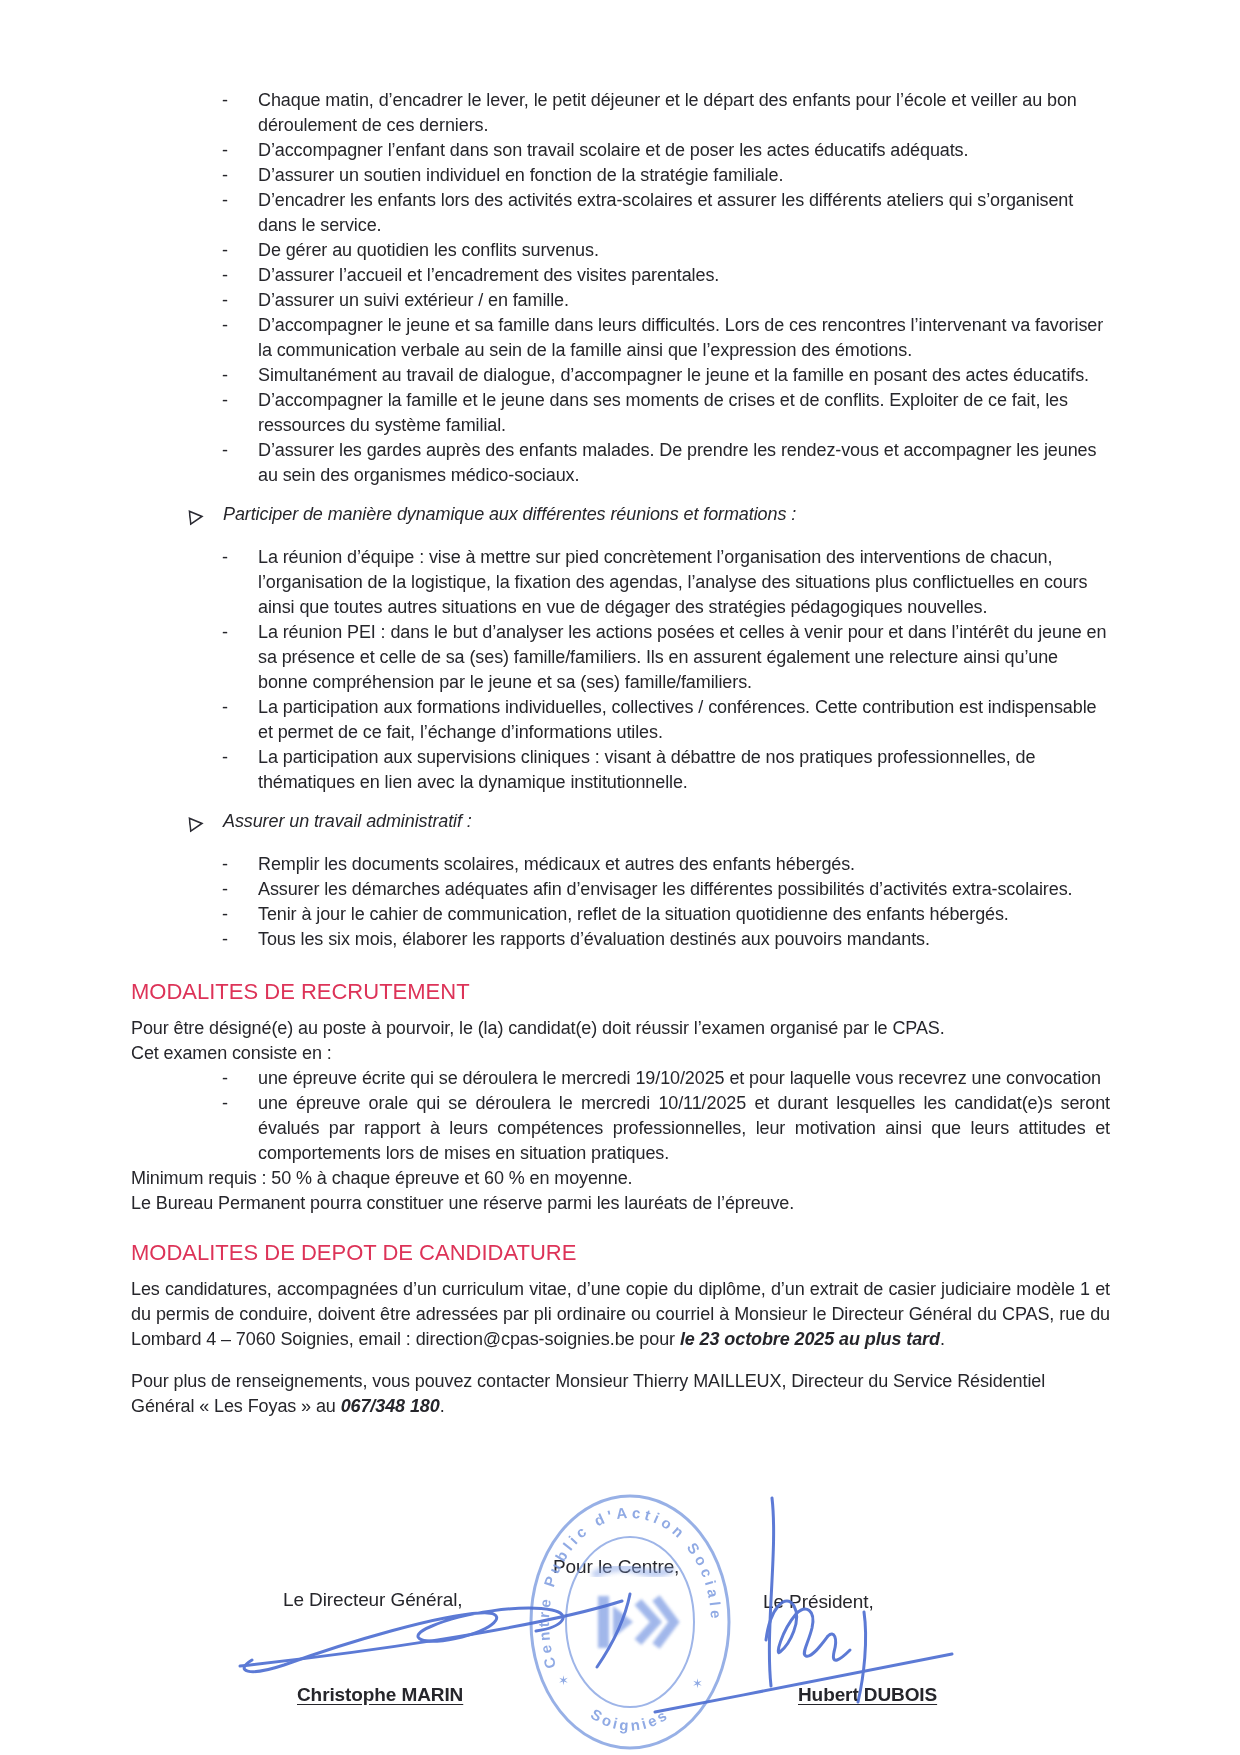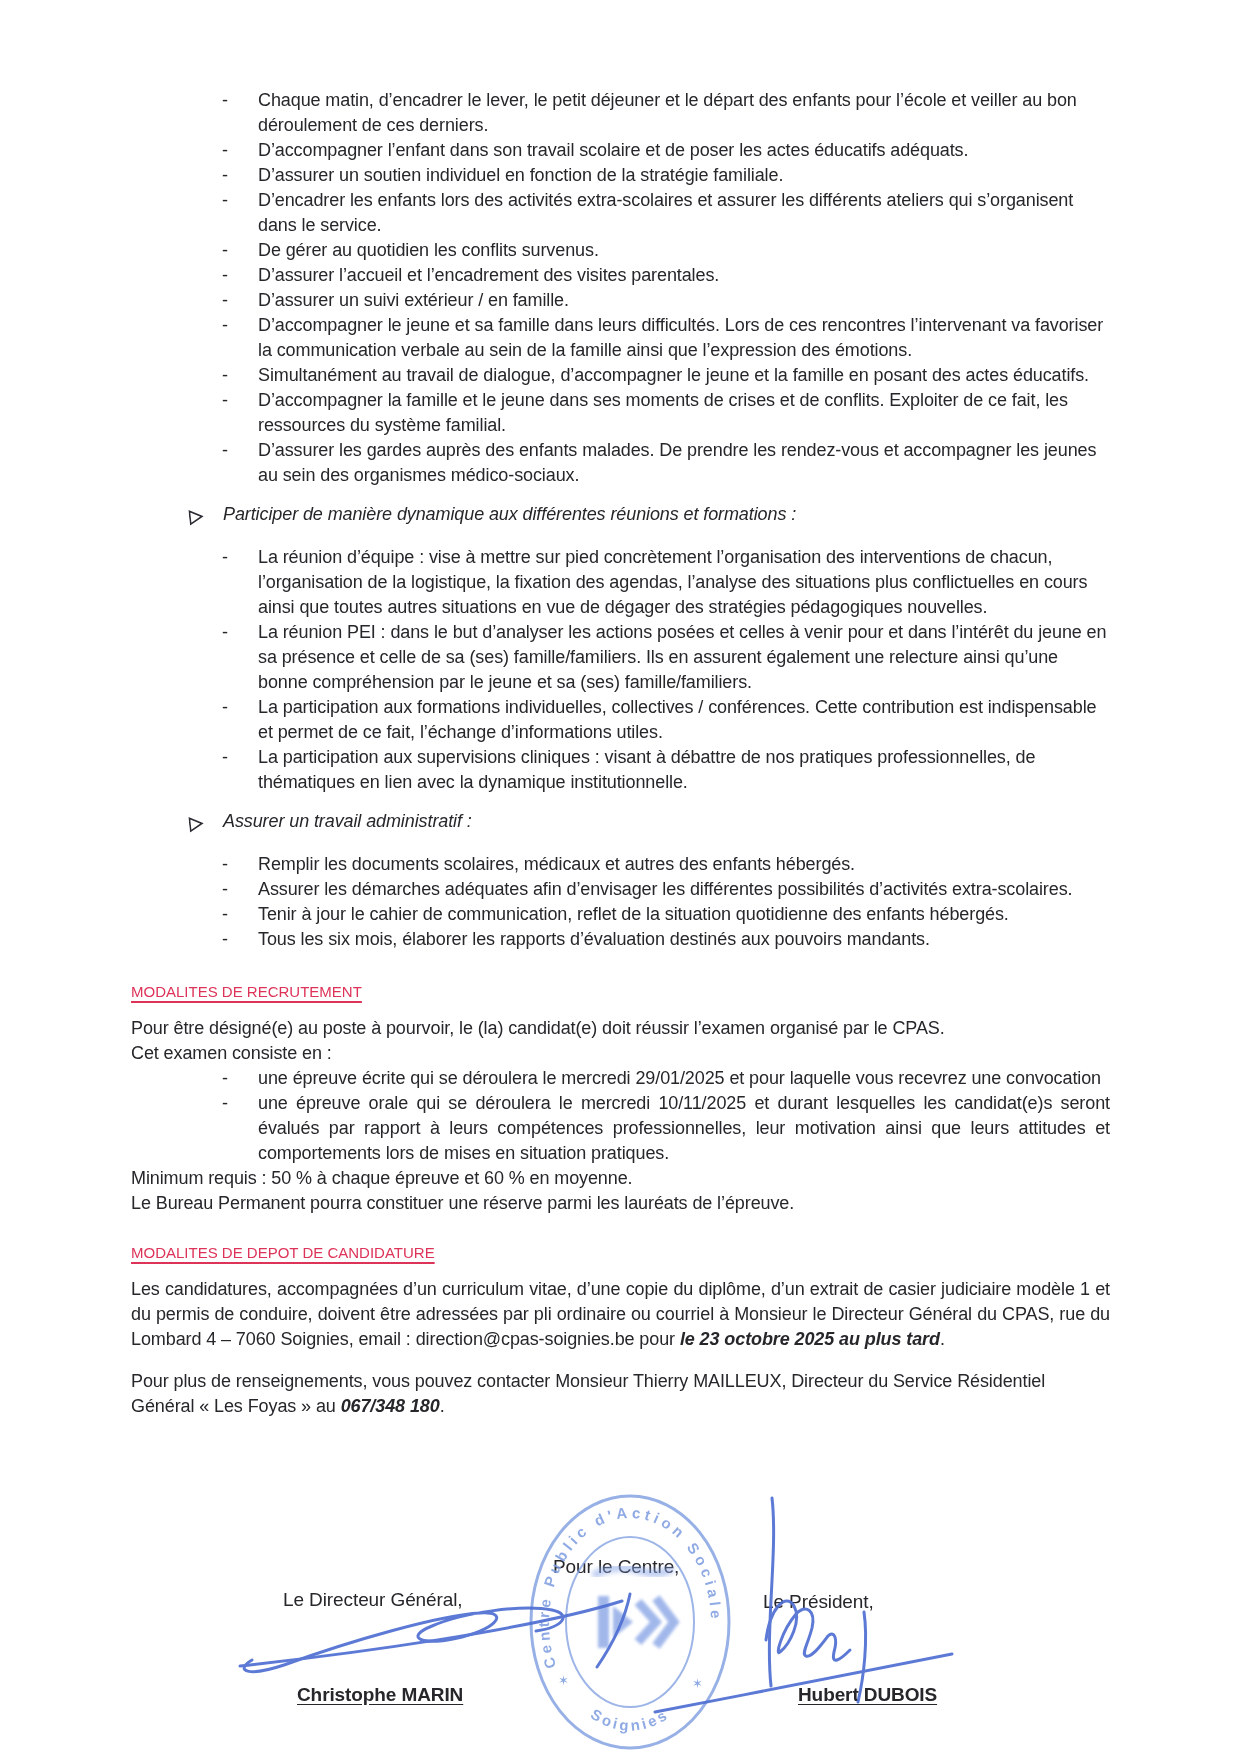--- a/index.html
+++ b/index.html
@@ -20,22 +20,22 @@
   ul.dash-list { list-style:none; margin:0; padding:0 0 0 91px; }
   ul.dash-list li { display:flex; }
   ul.dash-list .marker { flex:0 0 36px; }
   ul.dash-list .txt { flex:1; }
 
   .arrow-item { display:flex; margin:14px 0 13px 58px; font-style:italic; }
   .arrow-item .amark { flex:0 0 34px; padding-top:5px; }
   .arrow-item svg { transform:rotate(-6deg); }
 
   h2.red-heading {
-    font-size:15px; font-weight:400; margin:0; color:#dd3358;
-    text-decoration:underline; text-decoration-thickness:1.5px; text-underline-offset:4px;
+    font-size:22px; font-weight:400; margin:0; color:#dd3358;
+    text-decoration-thickness:1.5px; text-underline-offset:4px;
     display:block; letter-spacing:0;
   }
   #recruit-heading { margin:27px 0 12px 0; }
   #depot-heading   { margin:24px 0 12px 0; }
   .para-contact { margin-top:17px; }
   b i, i b { font-style:italic; font-weight:700; }
 
   
   .sig-label { position:absolute; white-space:nowrap; font-size:19px; z-index:2; }
   .sig-name  { font-weight:700; text-decoration:underline; text-underline-offset:3px;text-align:right; }
@@ -153,21 +153,21 @@
           <span class="txt">Tous les six mois, élaborer les rapports d’évaluation destinés aux pouvoirs mandants.</span>
         </li>
     </ul>
 
     <h2 class="red-heading" id="recruit-heading">MODALITES DE RECRUTEMENT</h2>
     <p>Pour être désigné(e) au poste à pourvoir, le (la) candidat(e) doit réussir l’examen organisé par le CPAS.</p>
     <p>Cet examen consiste en :</p>
     <ul class="dash-list">
       <li>
           <span class="marker">-</span>
-          <span class="txt justify">une épreuve écrite qui se déroulera le mercredi 29/01/2025 et pour laquelle vous recevrez une convocation</span>
+          <span class="txt justify">une épreuve écrite qui se déroulera le mercredi 19/10/2025 et pour laquelle vous recevrez une convocation</span>
         </li>
       <li>
           <span class="marker">-</span>
           <span class="txt justify">une épreuve orale qui se déroulera le mercredi 10/11/2025 et durant lesquelles les candidat(e)s seront évalués par rapport à leurs compétences professionnelles, leur motivation ainsi que leurs attitudes et comportements lors de mises en situation pratiques.</span>
         </li>
     </ul>
     <p>Minimum requis : 50 % à chaque épreuve et 60 % en moyenne.</p>
     <p>Le Bureau Permanent pourra constituer une réserve parmi les lauréats de l’épreuve.</p>
 
     <h2 class="red-heading" id="depot-heading">MODALITES DE DEPOT DE CANDIDATURE</h2>

